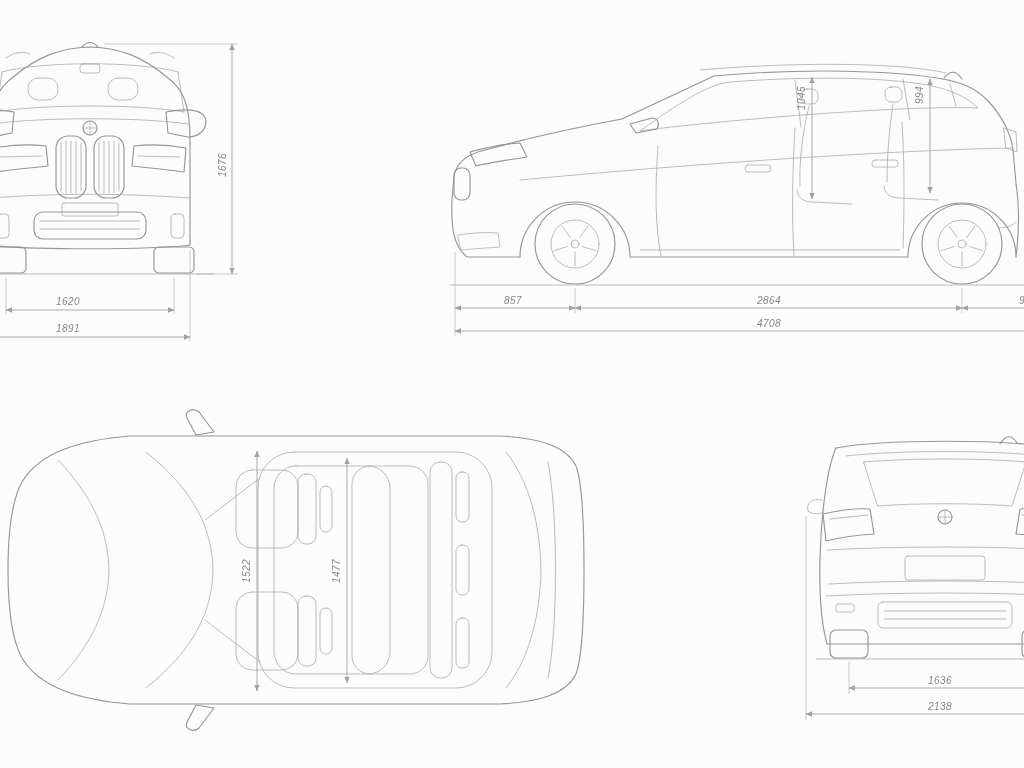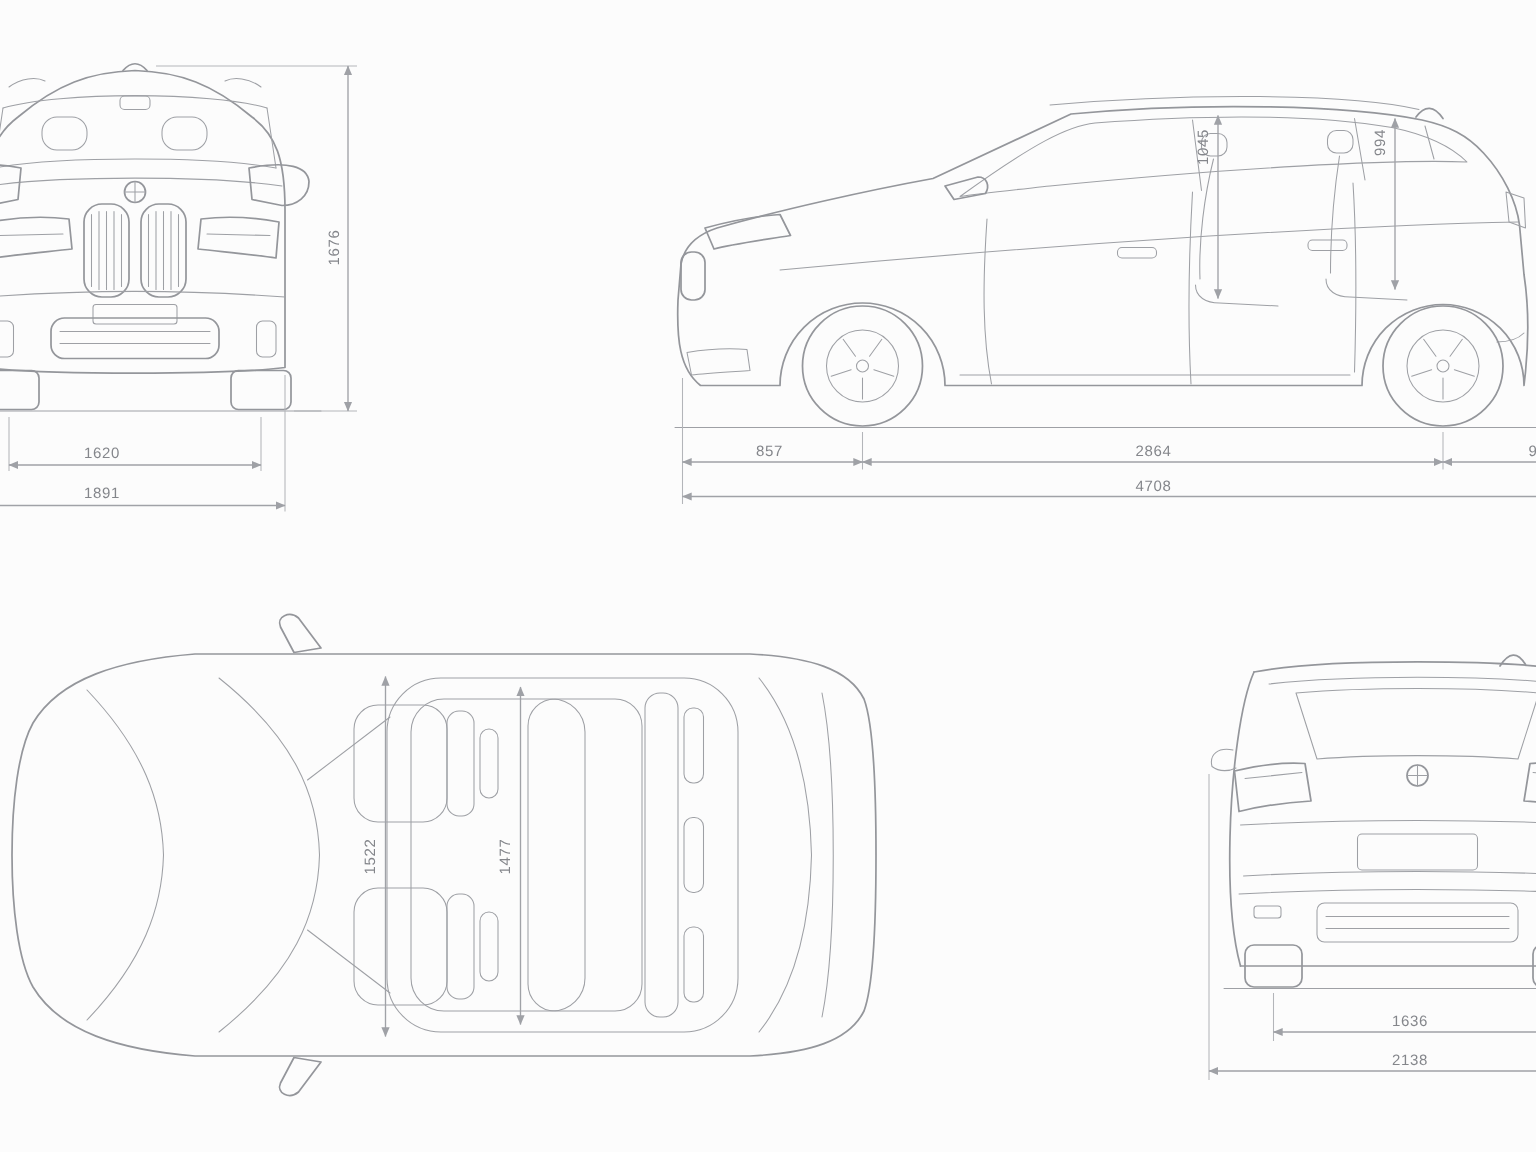--- a/index.html
+++ b/index.html
@@ -1,17 +1,17 @@
 <!DOCTYPE html>
 <html><head>
 <meta charset="utf-8">
 <style>
   html,body{margin:0;padding:0;background:#e8e8e8;}
   .stage{position:relative;width:1024px;height:768px;background:#fcfcfc;overflow:hidden;
-         font-family:"Liberation Sans",sans-serif;}
+         font-family:"Liberation Sans",sans-serif;font-style:italic;}
   svg{position:absolute;left:0;top:0;}
   .car{fill:none;stroke:#94969b;stroke-width:1.15;stroke-linejoin:round;stroke-linecap:round;}
   .fine{fill:none;stroke:#9ea0a5;stroke-width:0.7;stroke-linejoin:round;stroke-linecap:round;}
   .dim{fill:none;stroke:#a0a2a7;stroke-width:0.9;}
   .ext{fill:none;stroke:#b3b5b9;stroke-width:0.7;}
   .dimtxt{font-family:"Liberation Sans",sans-serif;font-size:10px;letter-spacing:.4px;fill:#84868b;}
 </style>
 </head>
 <body>
 

